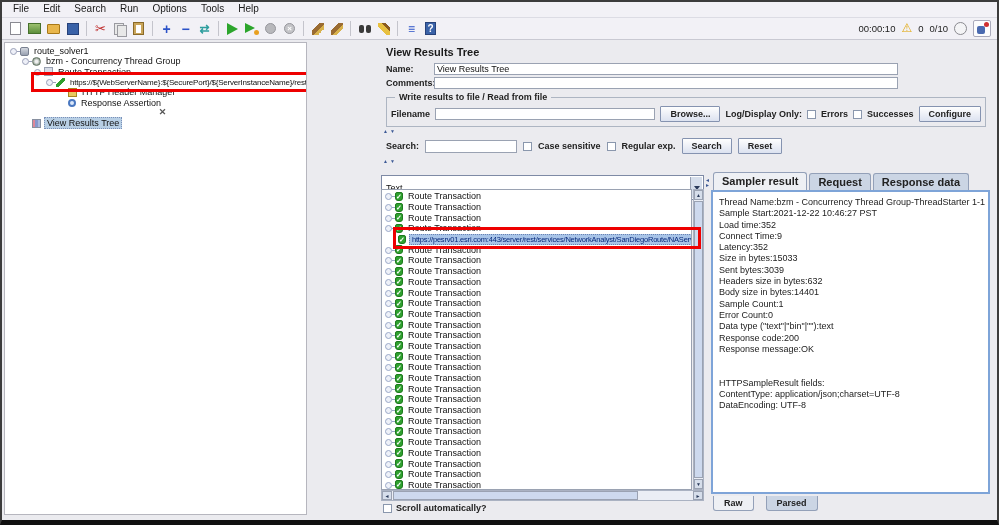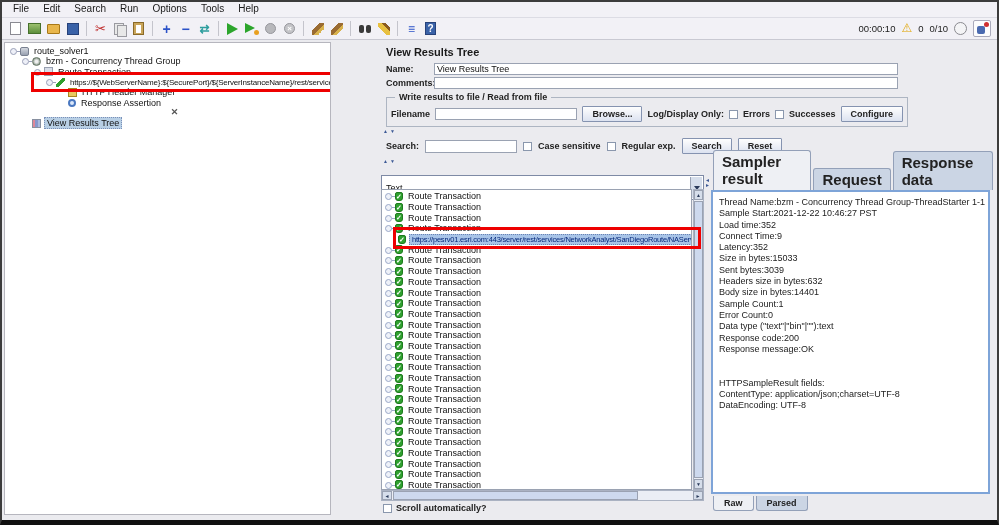--- a/index.html
+++ b/index.html
@@ -48,21 +48,21 @@
   .tb-timer { font-size:9.5px; color:#222; }
   .warn-tri { color:#e0a400; font-size:12px; line-height:1; }
   .tb-count { font-size:9.5px; color:#222; }
   .tb-circle { width:13px; height:13px; border-radius:50%; border:1.5px solid #8a8a90; background:#f4f4f6; }
   .tb-jm { width:18px; height:17px; border:1px solid #aab; border-radius:2px; background:#fdfdfe; position:relative; }
   .tb-jm::before { content:""; position:absolute; left:3px; top:5px; width:8px; height:8px; background:#4a6ab0; border-radius:2px; }
   .tb-jm::after { content:""; position:absolute; right:1px; top:1px; width:5px; height:5px; background:#d03030; border-radius:50%; }
 
   
   .content { position:absolute; top:40px; left:2px; right:2px; bottom:5px; }
-  .left-panel { position:absolute; left:0; top:0; width:327px; bottom:0; background:#fff;
+  .left-panel { position:absolute; left:0; top:0; width:303px; bottom:0; background:#fff;
     border:1px solid #b6b6be; overflow:hidden; }
   .vdivider { position:absolute; left:369px; top:0; width:6px; bottom:0; background:#ebebef; }
   .right-panel { position:absolute; left:375px; right:0; top:0; bottom:0; background:#ebebef; overflow:hidden; }
 
   
   .ltree { padding-top:3px; }
   .lrow { height:10.3px; display:flex; align-items:center; white-space:nowrap; font-size:9px; color:#111; position:relative; }
   .lrow .lbl { padding:0 2px; overflow:hidden; }
   .lrow.sel .lbl { background:#b8cfe5; border:1px dotted #7a90b8; }
   .lrow.url .lbl { font-size:8px; letter-spacing:-0.2px; }
@@ -82,21 +82,21 @@
   .ti-results { background:linear-gradient(90deg,#e08898 33%,#8898cc 33%,#8898cc 66%,#aabbdd 66%); border:1px solid #8890a0; }
 
   .redbox { position:absolute; border:3px solid #ee0000; background:transparent; pointer-events:none; z-index:8; }
 
   
   .rp-title { font-size:11px; font-weight:bold; color:#1a1a1a; padding:4px 0 3px 7px; }
   .frow { display:flex; align-items:center; margin:2px 0 2px 7px; width:512px;border-radius:6px; }
   .flabel { font-size:9px; font-weight:bold; color:#222; width:48px; flex:none; }
   .tinput { flex:1; height:12px; border:1px solid #9aa2b2; background:#fff; font-size:9px;
      font-family:"Liberation Sans",sans-serif; padding:0 2px; color:#111; }
-  .groupbox { position:relative; margin:8px 0 0 7px; width:522px; border:1px solid #adb5c2; padding:8px 4px 4px 4px; }
+  .groupbox { position:relative; margin:8px 0 0 7px; width:600px; border:1px solid #adb5c2; padding:8px 4px 4px 4px; }
   .glegend { position:absolute; top:-6px; left:8px; background:#ebebef; padding:0 4px; font-size:9px; font-weight:bold; color:#222; }
   .grow { display:flex; align-items:center; gap:5px; }
   .grow .flabel { width:auto; }
   .btn { background:linear-gradient(#fefefe,#dce2f0); border:1px solid #8593b0; border-radius:1px;
      font-size:9px; font-weight:bold; color:#222; padding:2px 9px; white-space:nowrap;
      font-family:"Liberation Sans",sans-serif; }
   .cb { display:inline-block; width:9px; height:9px; background:#fff; border:1px solid #8a97ad; flex:none; }
   .cblabel { font-size:9px; font-weight:bold; color:#222; }
   .hsplit { height:8px; display:flex; align-items:center; padding-left:4px; gap:2px; color:#3d5a96; font-size:5px; }
 
@@ -136,27 +136,27 @@
   .sb-l { left:0; } .sb-r { right:0; }
   .hthumb { position:absolute; top:0; bottom:0; left:11px; width:245px; background:#cdd9ee; border:1px solid #9aa2b2; }
   .scrollauto { position:absolute; left:2px; bottom:0; height:12px; display:flex; align-items:center; gap:4px; }
 
   .vsplit2 { position:absolute; left:323px; top:0; width:7px; bottom:0; display:flex; flex-direction:column;
      align-items:center; padding-top:3px; color:#3d5a96; font-size:5px; line-height:5px; }
 
   
   .tabs-panel { position:absolute; left:330px; right:0; top:0; bottom:0; }
   .tabrow { position:absolute; left:2px; top:0; height:15px; display:flex; gap:2px; align-items:flex-end; }
-  .tab { font-size:15px; font-weight:bold; color:#222; background:#cbd5e4; border:1px solid #93a0b8;
+  .tab { font-size:11px; font-weight:bold; color:#222; background:#cbd5e4; border:1px solid #93a0b8;
      border-bottom:none; border-radius:3px 3px 0 0; padding:2px 8px 2px 8px; }
   .tab.active { background:#eef0f4; padding-bottom:3px; }
   .tab-content { position:absolute; left:0; right:3px; top:15px; bottom:20px; background:#fff;
      border:2px solid #7ea4d8; padding:5px 6px; overflow:hidden; }
   .sline { font-size:9px; color:#222; line-height:11.3px; min-height:11.3px; white-space:pre; }
-  .btabrow { position:absolute; left:2px; bottom:2px; height:16px; display:flex; gap:2px; align-items:flex-start; }
+  .btabrow { position:absolute; left:2px; bottom:2px; height:16px; display:flex; gap:12px; align-items:flex-start; }
   .btab { font-size:9px; font-weight:bold; color:#222; background:#cbd5e4; border:1px solid #93a0b8;
      border-top:none; border-radius:0 0 3px 3px; padding:2px 10px; }
   .btab.active { background:#eef0f4; }
 </style>
 </head>
 <body>
 
 <div class="window">
 
   <div class="menubar" id="menubar">

